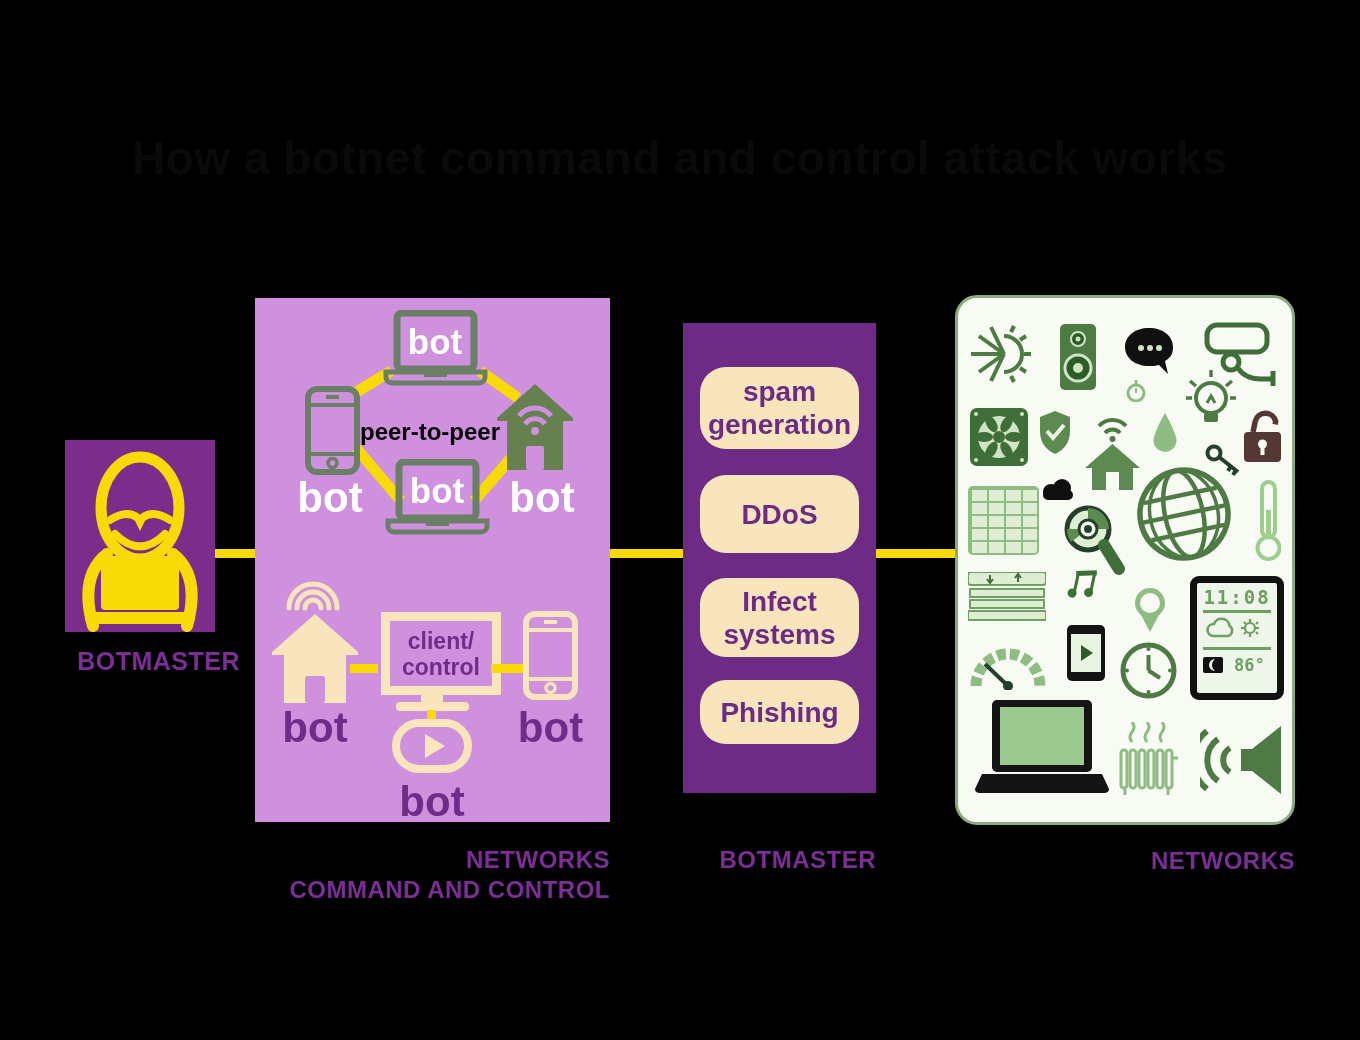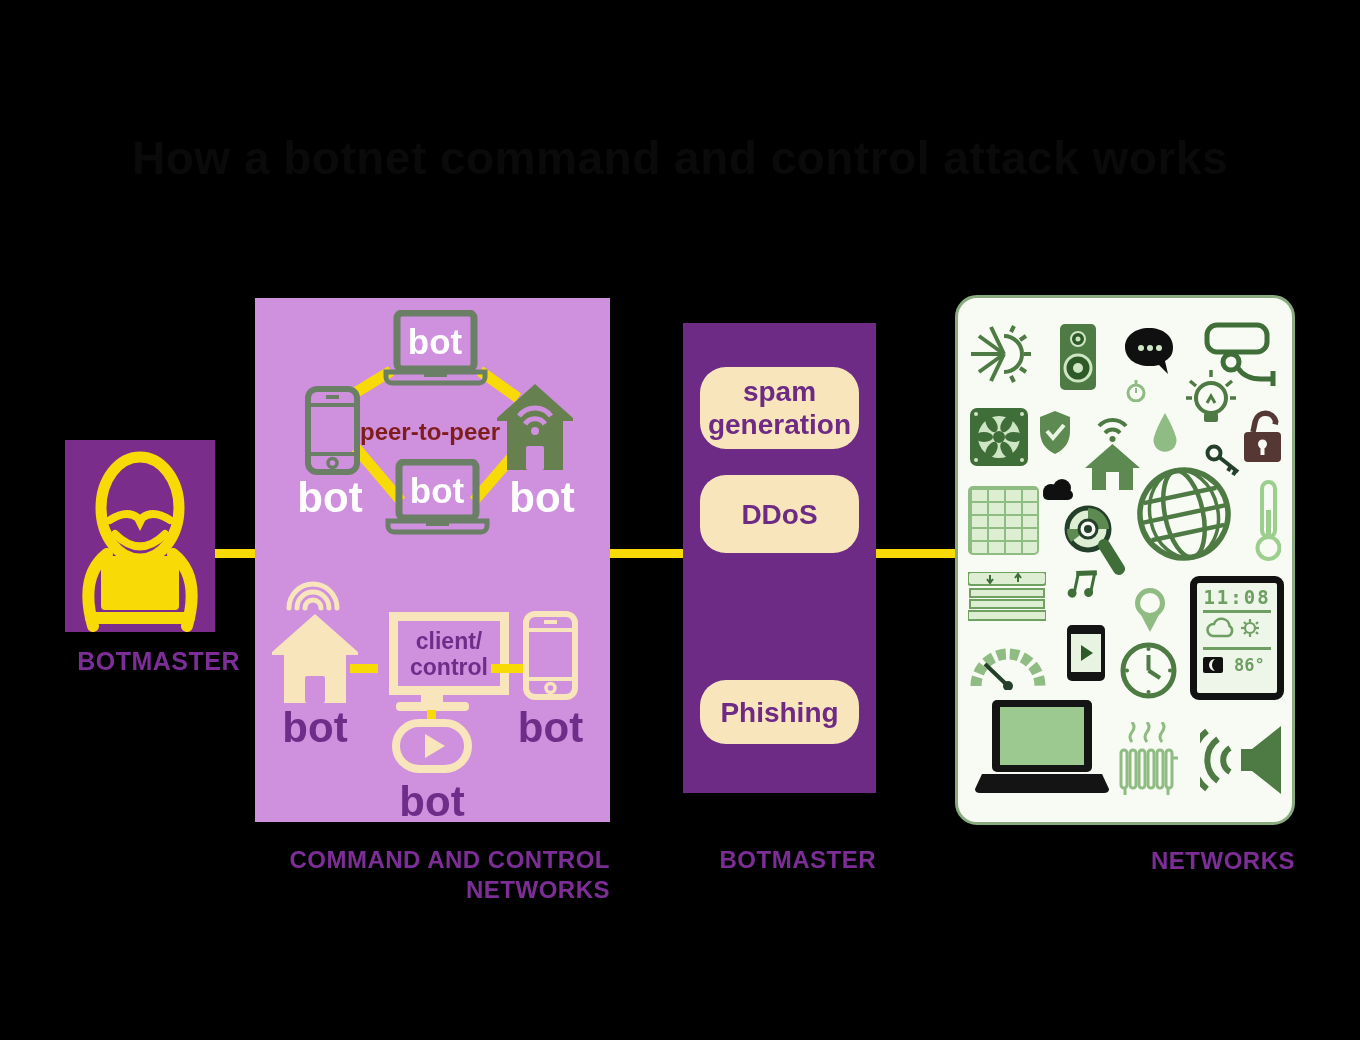--- a/index.html
+++ b/index.html
@@ -12,22 +12,22 @@
   
   .yline{height:9px;background:#f8da07;}
   
   .bm-box{left:65px;top:440px;width:150px;height:192px;background:#7b2d8c;}
   .sec-label{color:#7c2e96;font-weight:bold;font-size:24px;line-height:30px;text-align:right;
     letter-spacing:.5px;}
   
   .cnc{left:255px;top:298px;width:355px;height:524px;background:#cf90de;}
   .bot-white{color:#fff;font-weight:bold;text-align:center;}
   .bot-purple{color:#6f2d8a;font-weight:bold;text-align:center;}
-  .p2p-caption{color:#7f1d1d;font-weight:bold;font-size:24px;text-align:center;}
-  .monitor{left:134px;top:314px;width:120px;height:83px;border:9px solid #f9e5bb;box-sizing:border-box;
+  .p2p-caption{color:#000000;font-weight:bold;font-size:24px;text-align:center;}
+  .monitor{left:126px;top:314px;width:120px;height:83px;border:9px solid #f9e5bb;box-sizing:border-box;
     display:flex;flex-direction:column;justify-content:center;}
   .monitor div{color:#6f2d8a;font-weight:bold;font-size:23px;line-height:26px;text-align:center;}
   .cream{background:#f9e5bb;}
   .player{left:137px;top:421px;width:80px;height:54px;border:8px solid #f9e5bb;border-radius:27px;
     box-sizing:border-box;display:flex;align-items:center;justify-content:center;}
   .play-tri{width:0;height:0;border-left:20px solid #f9e5bb;border-top:12px solid transparent;
     border-bottom:12px solid transparent;margin-left:6px;}
   
   .mal{left:683px;top:323px;width:193px;height:470px;background:#6d2b86;}
   .pill{left:17px;width:159px;background:#f9e5bb;border-radius:26px;display:flex;align-items:center;
@@ -157,20 +157,21 @@
 
     <div class="abs player">
       <div class="play-tri"></div>
     </div>
     <div class="abs bot-purple" style="left:142px;top:480px;width:70px;font-size:42px">bot</div>
   </div>
 
   <div class="abs mal">
     <div class="abs pill" style="top:152px;height:78px">DDoS</div>
     <div class="abs pill" style="top:44px;height:82px">spam generation</div>
+    <div class="abs pill" style="top:255px;height:79px">Infect systems</div>
     <div class="abs pill" style="top:357px;height:64px">Phishing</div>
   </div>
 
   <div class="abs targets">
 
     <svg class="ticon" style="left:13px;top:25px" width="66" height="62" viewBox="0 0 66 62">
       <g stroke="#4e7a44" stroke-width="4" fill="none">
         <line x1="0" y1="31" x2="33" y2="31"></line>
           <line x1="8" y1="13" x2="33" y2="31"></line>
         <line x1="8" y1="49" x2="33" y2="31"></line>
@@ -419,21 +420,21 @@
       <path d="M81 2 L52 25 H41 V47 H52 L81 70 Z" fill="#4e7a44"></path>
       <g stroke="#4e7a44" stroke-width="6" fill="none">
         <path d="M30 24 A14 14 0 0 0 30 48"></path>
         <path d="M18 15 A26 26 0 0 0 18 57"></path>
         <path d="M7 7 A37 37 0 0 0 7 65"></path>
       </g>
     </svg>
   </div>
 
   <div class="abs sec-label" style="left:255px;top:845px;width:355px">
+    <div>NETWORKS</div>
     <div>COMMAND AND CONTROL</div>
-    <div>NETWORKS</div>
   </div>
   <div class="abs sec-label" style="left:683px;top:845px;width:193px">
     <div>BOTMASTER</div>
   </div>
   <div class="abs sec-label" style="left:955px;top:846px;width:340px">NETWORKS</div>
 
 </div>
 
 </body></html>

